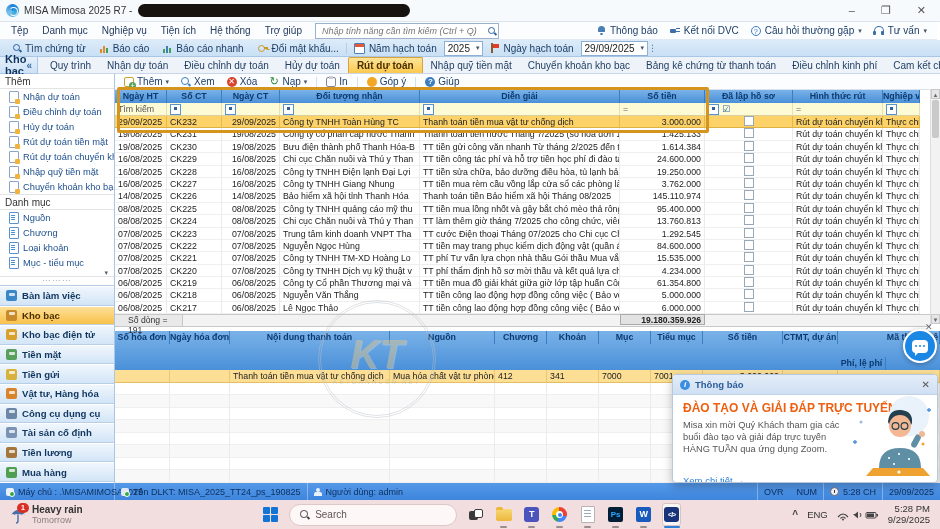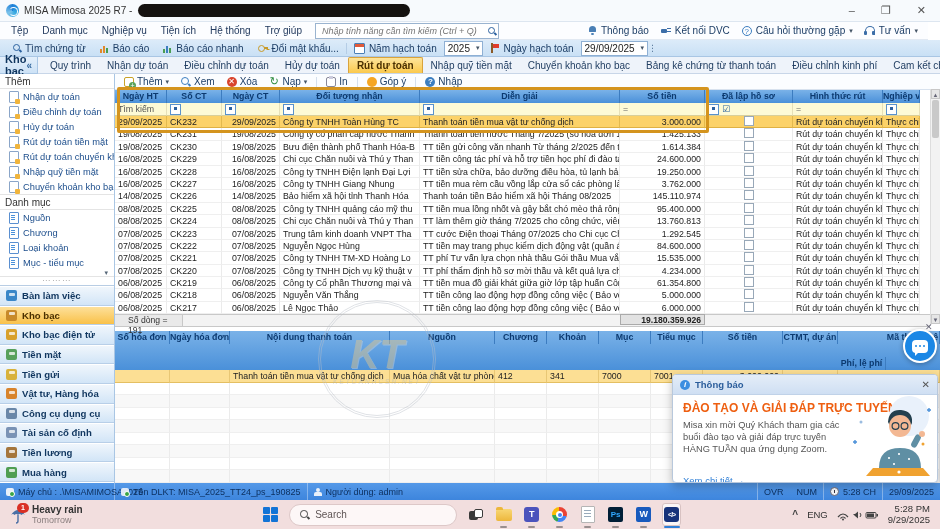--- a/index.html
+++ b/index.html
@@ -6,21 +6,21 @@
   .app{position:relative;width:940px;height:529px;background:#fff;overflow:hidden;font-size:10px;color:#222;}
   
   .titlebar{position:absolute;left:0;top:0;right:0;height:22px;background:#f7fafd;border-bottom:1px solid #dde6f0;display:flex;align-items:center;padding:0 6px;box-sizing:border-box;}
   .applogo{width:13px;height:13px;border-radius:50%;background:conic-gradient(#1e7fd8,#35a8e0,#7cc3ea,#1e7fd8);margin-right:5px;position:relative;}
   .applogo::after{content:"";position:absolute;left:3px;top:3px;width:7px;height:7px;border-radius:50%;border:1.5px solid #fff;border-left-color:transparent;}
   .title-text{font-size:10px;color:#333;}
   .redact{height:13px;width:272px;background:#151210;border-radius:7px;margin-left:6px;}
   .wincaps{margin-left:auto;display:flex;gap:26px;color:#555;font-size:11px;padding-right:8px;}
   .wincaps span{cursor:default;}
   
-  .menubar{position:absolute;left:0;top:22px;right:12px;height:18px;background:#fcfdff;border-bottom:1px solid #e2e9f2;display:flex;align-items:center;padding:0 4px;box-sizing:border-box;}
+  .menubar{position:absolute;left:0;top:22px;right:3px;height:18px;background:#fcfdff;border-bottom:1px solid #e2e9f2;display:flex;align-items:center;padding:0 4px;box-sizing:border-box;}
   .menu-item{padding:2px 7px;color:#223a5e;cursor:default;}
   .cmdsearch{display:flex;align-items:center;width:176px;height:14px;border:1px solid #9ab4d0;background:#fff;margin-left:6px;padding:0 2px 0 4px;}
   .cmdsearch input{border:none;outline:none;flex:1;font-size:9px;font-style:italic;color:#9a9a9a;font-family:inherit;background:transparent;width:100%;}
   .mag{width:8px;height:8px;position:relative;flex:0 0 auto;}
   .mag::before{content:"";position:absolute;left:0;top:0;width:5px;height:5px;border:1.4px solid #2c62a0;border-radius:50%;}
   .mag::after{content:"";position:absolute;left:6px;top:6px;width:3px;height:1.6px;background:#2c62a0;transform:rotate(45deg);}
   .menright{margin-left:auto;display:flex;align-items:center;gap:12px;padding-right:6px;color:#1d3e66;}
   .mr-item{display:flex;align-items:center;gap:4px;cursor:default;}
   .caret{font-size:7px;color:#456;}
   .belli{width:9px;height:9px;position:relative;}
@@ -448,21 +448,21 @@
           <span>In</span>
         </span>
       <span class="tb-sep"></span>
       <span class="tb-btn">
           <span class="ic ic-bulb"></span>
           <span>Góp ý</span>
         </span>
       <span class="tb-sep"></span>
       <span class="tb-btn">
           <span class="ic ic-help">?</span>
-          <span>Nhập</span>
+          <span>Giúp</span>
         </span>
     </div>
 
     <div id="mg-wrap">
       <div class="gh" id="mg-head">
           <div class="mc0">Ngày HT</div>
           <div class="mc1">Số CT</div>
           <div class="mc2">Ngày CT</div>
           <div class="mc3">Đối tượng nhận</div>
           <div class="mc4">Diễn giải</div>

